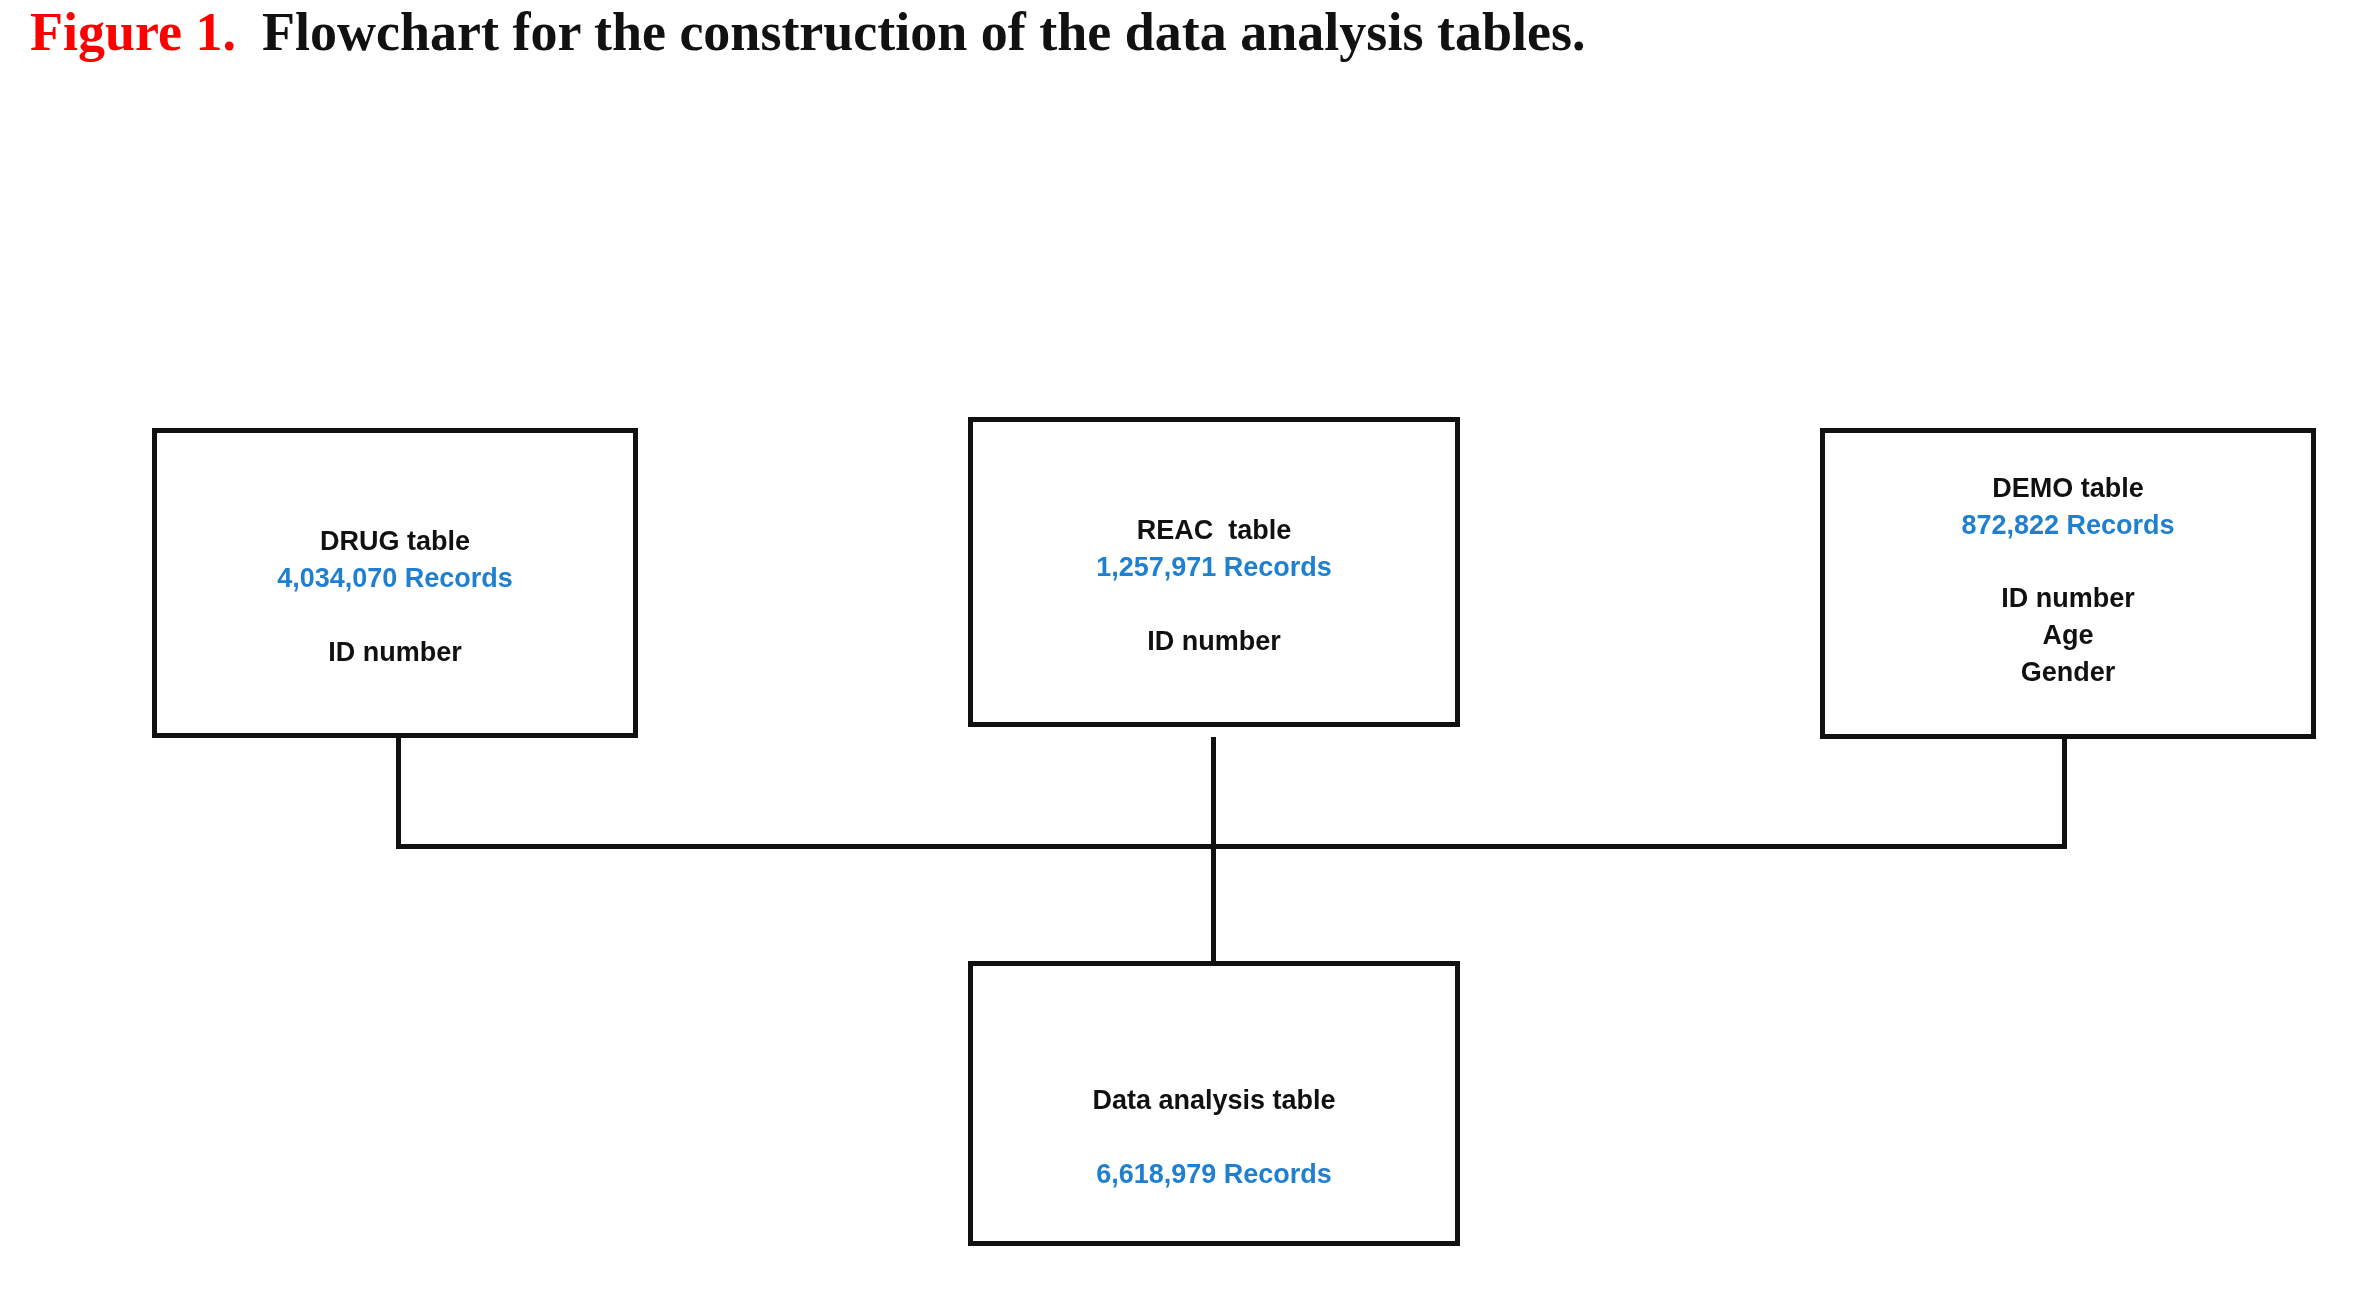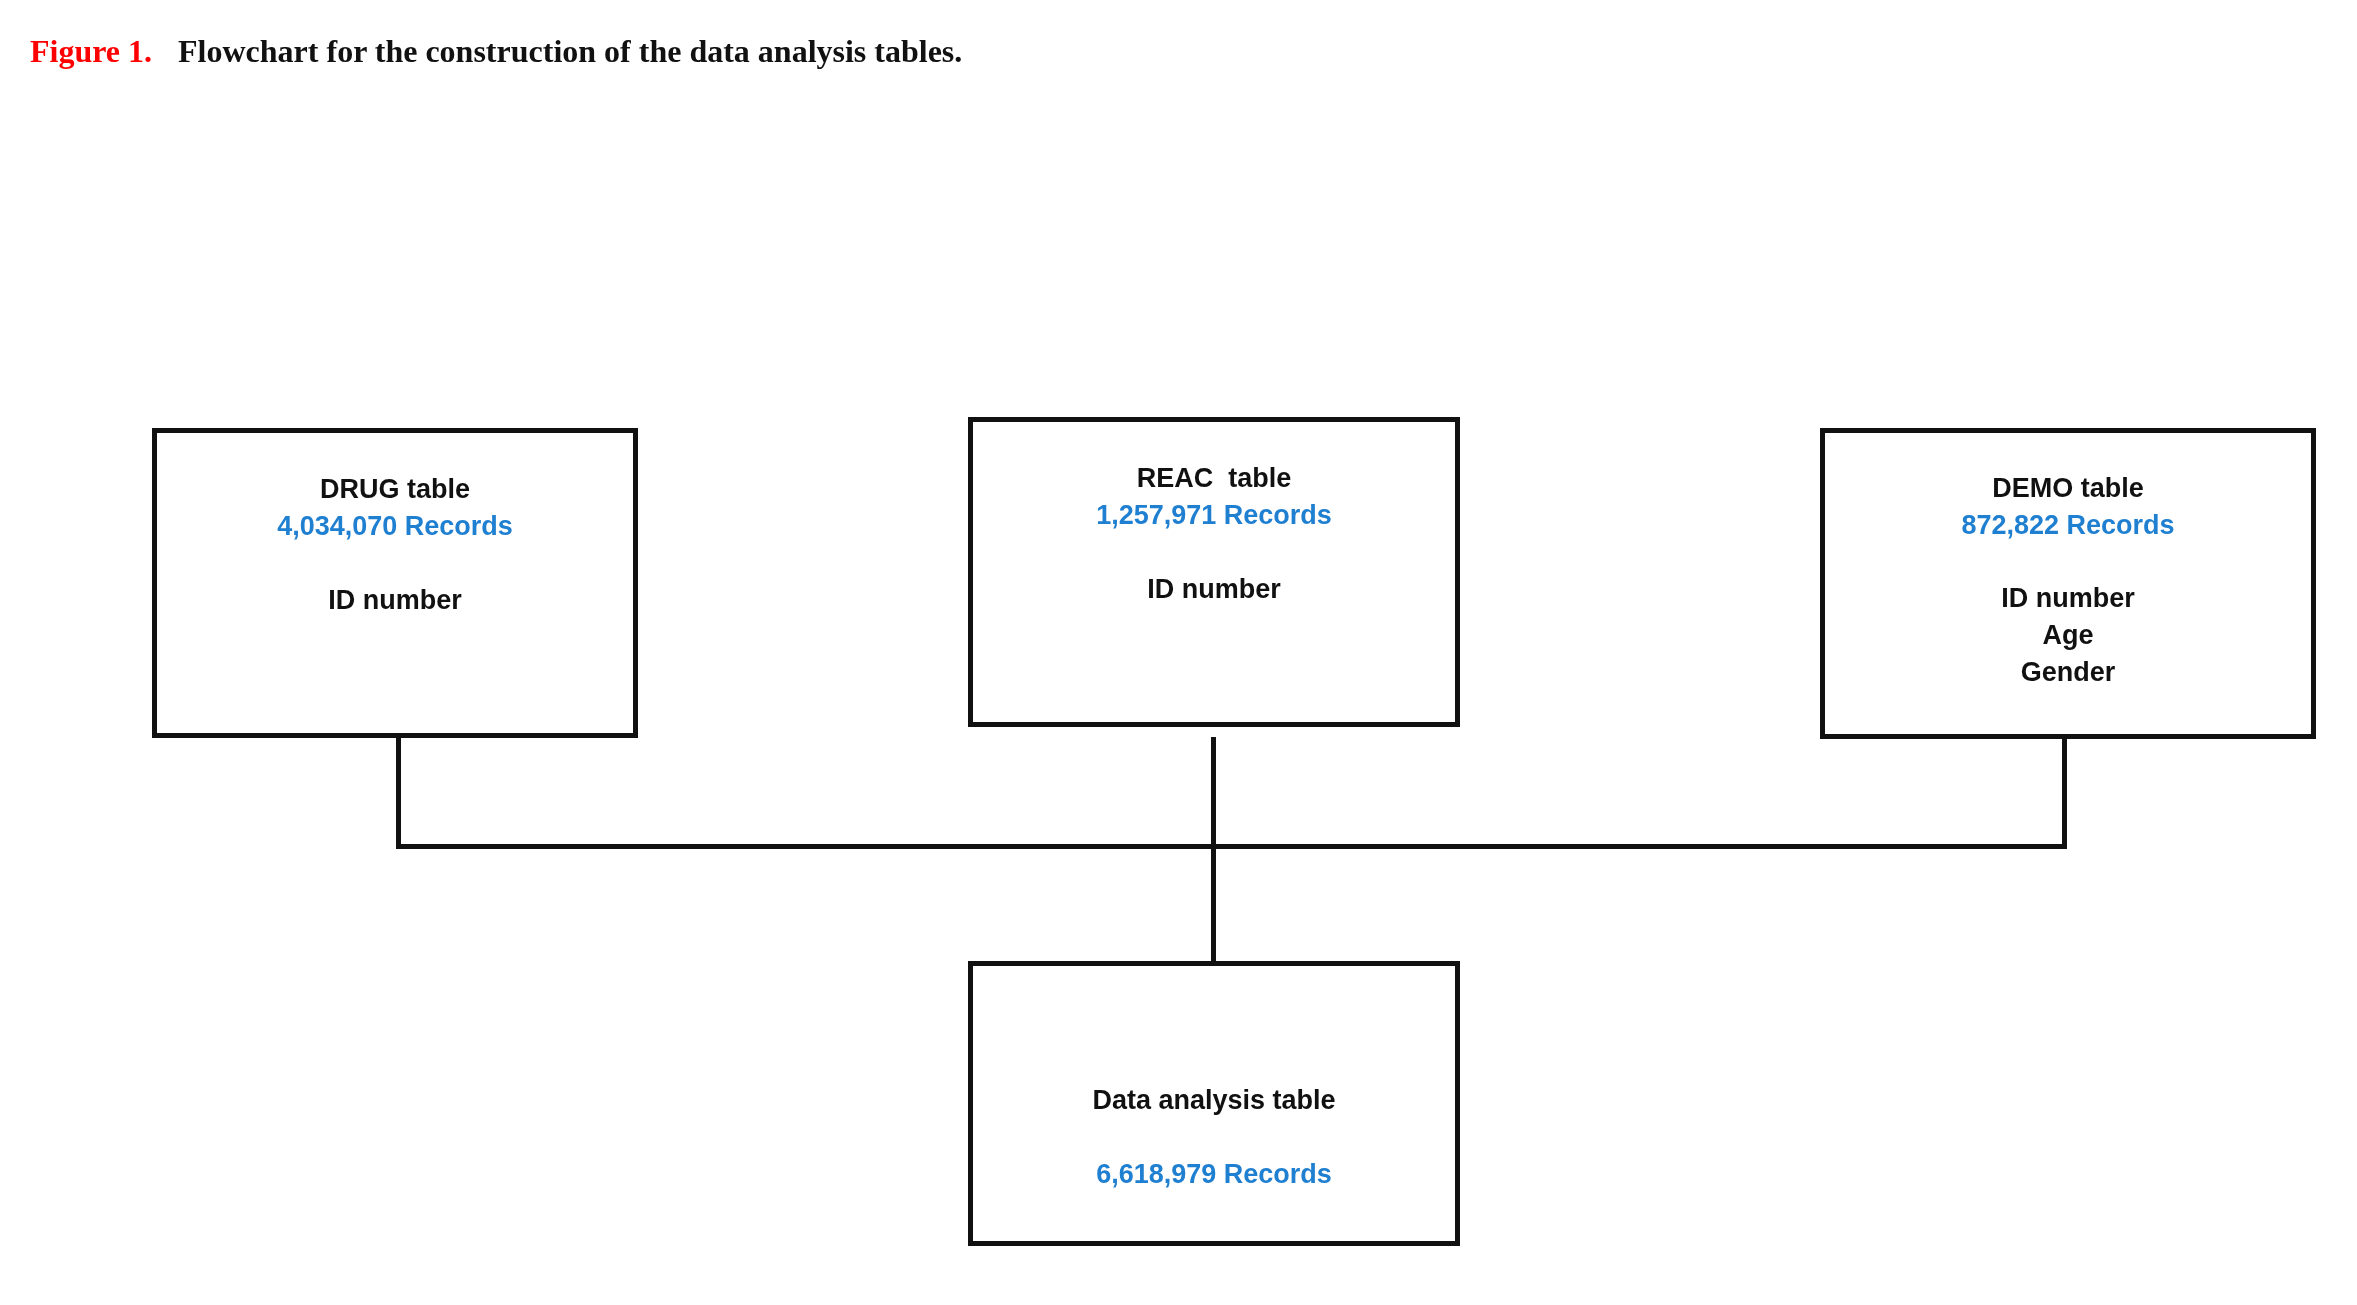--- a/index.html
+++ b/index.html
@@ -16,24 +16,24 @@
     width: 2357px;
     height: 1305px;
     background: #ffffff;
     overflow: hidden;
   }
 
   
   .caption {
     position: absolute;
     left: 30px;
-    top: 27px;
+    top: 8px;
     font-family: "Liberation Serif", serif;
     font-weight: bold;
-    font-size: 32px;
+    font-size: 54px;
     line-height: 48px;
     white-space: nowrap;
   }
   .caption-label {
     color: #ff0000;
     font-family: "Liberation Serif", serif;
     font-weight: bold;
   }
   .caption-text {
     color: #111111;
@@ -60,21 +60,21 @@
 
   .box-inner {
     width: 100%;
     text-align: center;
     font-family: "Liberation Sans", sans-serif;
     font-weight: bold;
     font-size: 27px;
     line-height: 37px;
     color: #111111;
   }
-  .pad-2line  { padding-top: 38px; }
+  .pad-2line  { padding-top: 90px; }
   .pad-3line  { padding-top: 37px; }
   .pad-final  { padding-top: 116px; }
 
   .line-title   { color: #111111; white-space: pre; }
   .line-records { color: #1f7fd0; }
   .line-attr    { color: #111111; }
   .line-gap     { height: 37px; }
   .line-gap-sm  { height: 36px; }
 
   

